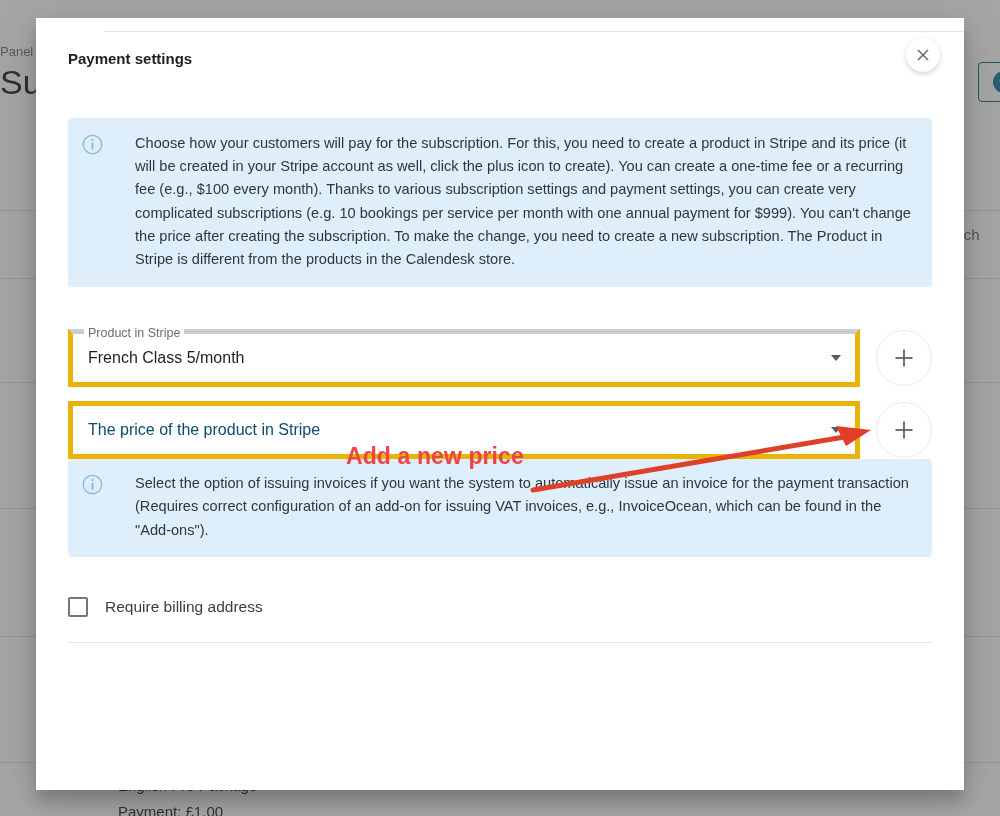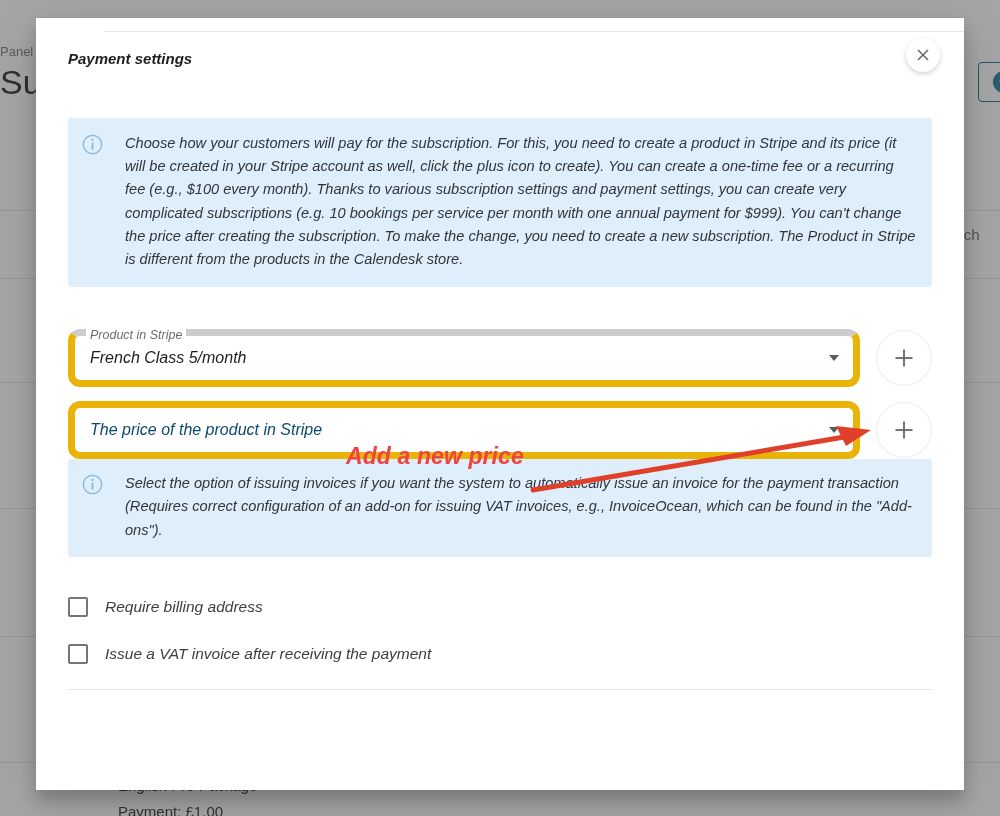--- a/index.html
+++ b/index.html
@@ -52,21 +52,20 @@
     position: absolute; inset: 0; background: rgba(55,55,55,0.45);
   }
 
   
   .modal {
     position: absolute; left: 36px; top: 18px;
     width: 928px; height: 772px;
     background: #ffffff;
     box-shadow: 0 11px 15px rgba(0,0,0,0.20), 0 9px 46px rgba(0,0,0,0.12);
     overflow: hidden;
-    font-style: italic;
   }
   .modal-topline {
     position: absolute; left: 68px; right: 0; top: 13px; height: 1px; background: #e6e6e6;
   }
   .modal-title {
     position: absolute; left: 32px; top: 32px;
     font-size: 15px; font-weight: 700; color: #1f1f1f;
   }
   .close-btn {
     position: absolute; right: 24px; top: 20px;
@@ -78,39 +77,39 @@
   }
   .close-btn svg { display: block; }
 
   .modal-body {
     position: absolute; left: 0; top: 58px; right: 0; bottom: 0;
     padding: 0 32px;
   }
 
   
   .infobox {
-    display: flex; gap: 22px;
+    display: flex; gap: 32px;
     background: #deeefb; border-radius: 4px;
     padding: 14px 16px 16px 14px;
   }
   .info-icon { flex: 0 0 auto; margin-top: 2px; }
   .info-text {
     font-size: 14.6px; line-height: 23.2px; color: #30363b;
   }
   #infobox1 { margin-top: 42px; }
   #infobox2 { margin-top: 0; padding: 13px 16px 15px 14px; }
 
   
   .field-row { display: flex; align-items: center; gap: 16px; }
   #row-product { margin-top: 42px; }
   #row-price   { margin-top: 14px; }
 
   .outlined-field {
     position: relative; flex: 1 1 auto;
-    height: 58px; border: 7px solid #eab308; border-radius: 12px;
+    height: 58px; border: 5px solid #eab308; border-radius: 0;
     background: #fff; display: flex; align-items: center;
     padding: 0 58px 0 15px;
   }
   .outlined-field.with-legend { border-top-color: #ccc; }
   .field-legend {
     position: absolute; top: -8px; left: 11px;
     background: #fff; padding: 0 4px;
     font-size: 12.5px; color: #6d6d6d; line-height: 14px;
   }
   .field-value { font-size: 16px; color: #1e1e1e; }
@@ -251,24 +250,20 @@
           </svg>
         </span>
         <span class="info-text">Select the option of issuing invoices if you want the system to automatically issue an invoice for the payment transaction (Requires correct configuration of an add-on for issuing VAT invoices, e.g., InvoiceOcean, which can be found in the "Add-ons").</span>
       </div>
 
       <div class="checkbox-row" id="chk-billing">
         <span class="checkbox-box"></span>
         <span class="checkbox-label">Require billing address</span>
       </div>
 
-      <div class="checkbox-row" id="chk-vat">
-        <span class="checkbox-box"></span>
-        <span class="checkbox-label">Issue a VAT invoice after receiving the payment</span>
-      </div>
 
       <div class="section-divider"></div>
 
     </div>
 
     <div class="annot-wrap">
       <svg width="928" height="772" viewBox="0 0 928 772" style="position:absolute;left:0;top:0;" aria-hidden="true">
         <path d="M 497 472 L 820 417" stroke="#e0402a" stroke-width="5" fill="none" stroke-linecap="round"></path>
         <path d="M 835 412 L 800 408 L 810 428 Z" fill="#e0402a"></path>
       </svg>

